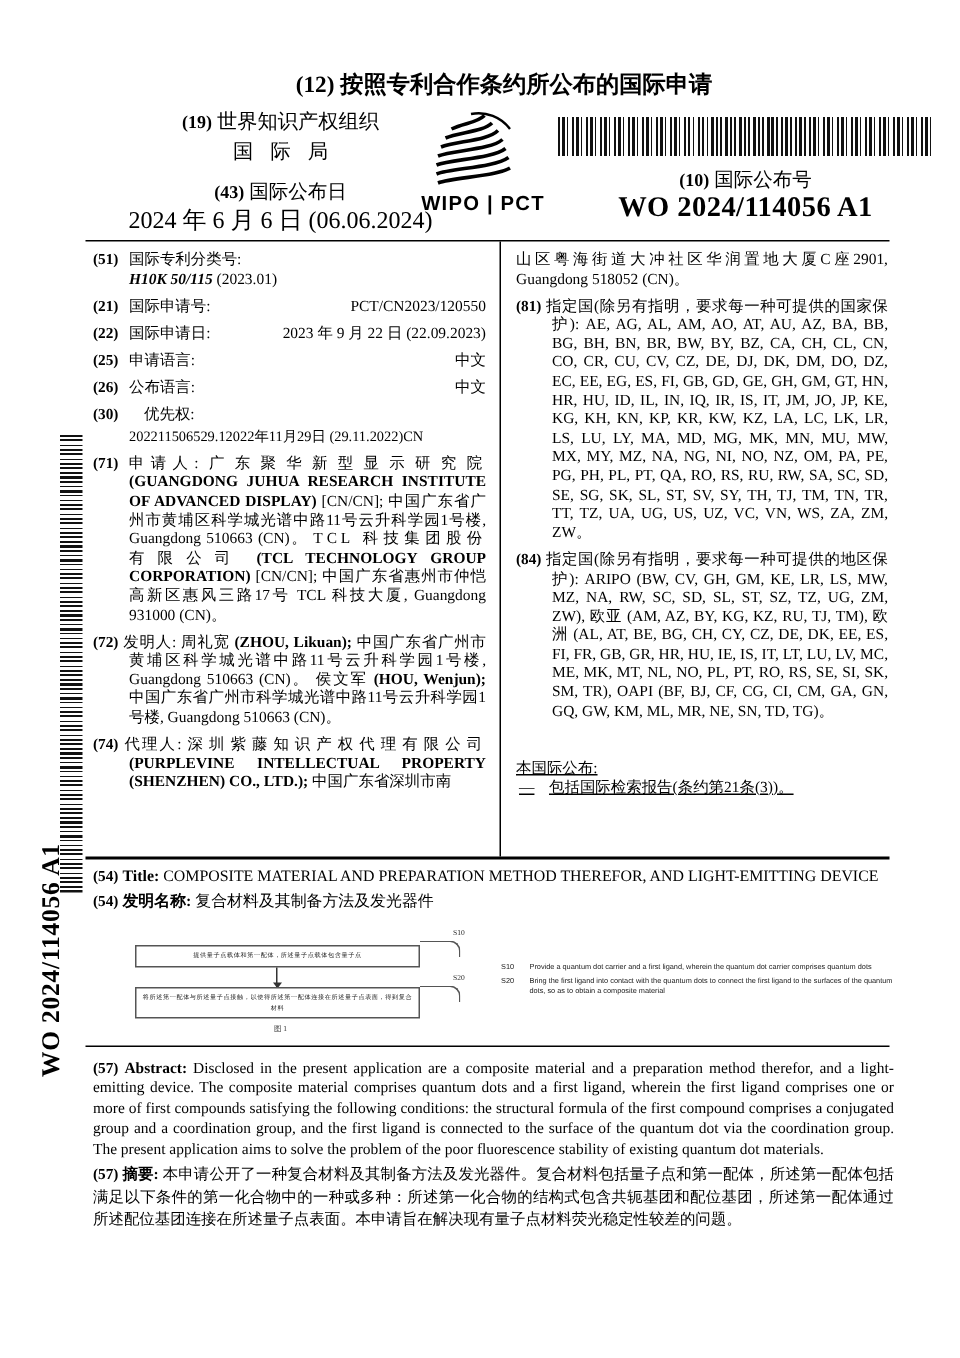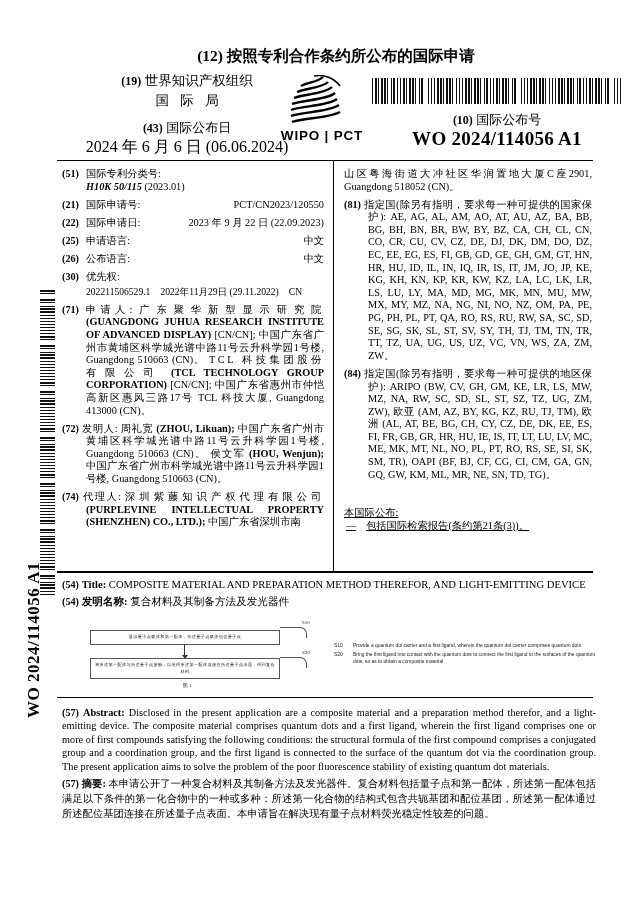--- a/index.html
+++ b/index.html
@@ -172,21 +172,21 @@
   
   .col {
     position: absolute;
     font-size: 10.3px;
     line-height: 12.6px;
   }
   .col-left  { left: 62px;  top: 168px; width: 262px; }
   .col-right { left: 344px; top: 168px; width: 248px; }
 
   .fld { position: relative; margin-bottom: 5.5px; }
-  .fld-tight { margin-bottom: 2px; }
+  .fld-tight { margin-bottom: 2px; gap: 10px; }
   .code {
     font-weight: bold;
     font-size: 10.2px;
   }
   .fld-row {
     display: flex;
     align-items: center;
   }
   .fld-row .code { width: 24px; flex: none; }
   .fld-body { flex: 1; }
@@ -198,21 +198,20 @@
   }
   .ipc { font-weight: bold; font-style: italic; }
   .bold { font-weight: bold; }
   .cn-spread {
     letter-spacing: 2.6px;
   }
   .hang { padding-left: 24px; text-indent: -24px; }
   .hang2 { padding-left: 24px; }
   .prio-row {
     display: flex;
-    gap: 10px;
     font-size: 9.6px;
     padding-left: 24px;
   }
 
   .natpub { margin-top: 26px; text-decoration: underline; }
   .natpub-item {
     display: flex;
     gap: 8px;
     padding-left: 2px;
   }
@@ -449,21 +448,21 @@
       <div class="hang justify">
         <span class="code">(71)</span>
         <span>申请人:</span>
         <span class="cn-spread">广东聚华新型显示研究院</span>
         <span class="bold">(GUANGDONG JUHUA RESEARCH INSTITUTE OF ADVANCED DISPLAY)</span>
         <span>[CN/CN];</span>
         <span>中国广东省广州市黄埔区科学城光谱中路11号云升科学园1号楼, Guangdong 510663 (CN)。</span>
         <span class="cn-spread">TCL 科技集团股份有限公司</span>
         <span class="bold">(TCL TECHNOLOGY GROUP CORPORATION)</span>
         <span>[CN/CN];</span>
-        <span>中国广东省惠州市仲恺高新区惠风三路17号 TCL 科技大厦, Guangdong 413000 (CN)。</span>
+        <span>中国广东省惠州市仲恺高新区惠风三路17号 TCL 科技大厦, Guangdong 931000 (CN)。</span>
       </div>
     </div>
 
     <div class="fld">
       <div class="hang justify">
         <span class="code">(72)</span>
         <span>发明人:</span>
         <span>周礼宽</span>
         <span class="bold">(ZHOU, Likuan);</span>
         <span>中国广东省广州市黄埔区科学城光谱中路11号云升科学园1号楼, Guangdong 510663 (CN)。</span>

